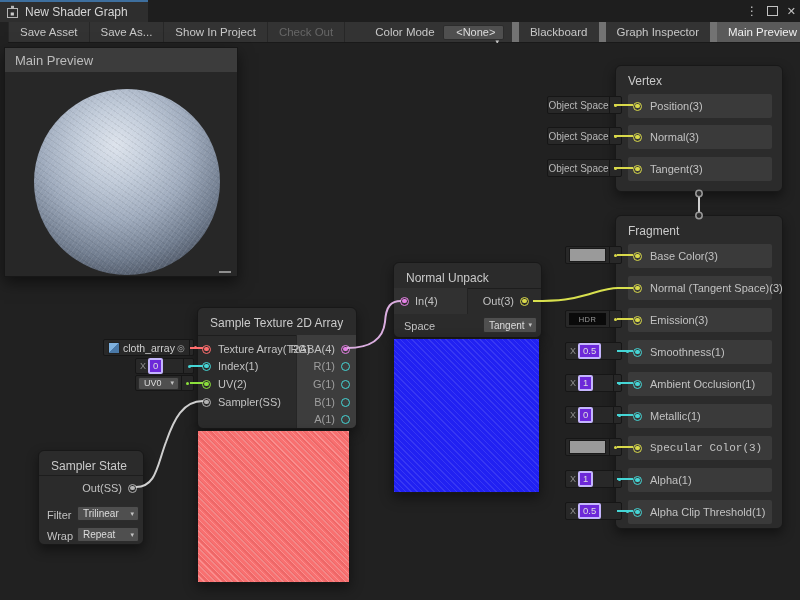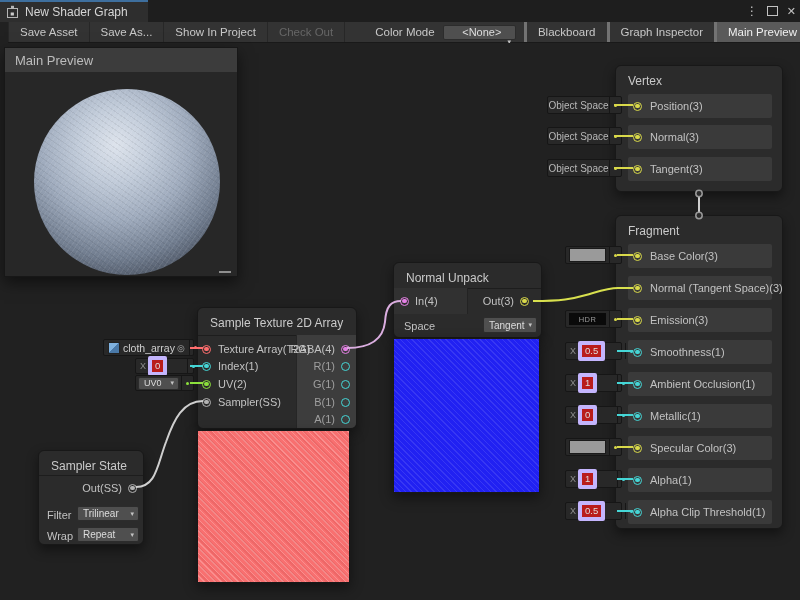--- a/index.html
+++ b/index.html
@@ -21,21 +21,21 @@
            border-bottom:1px solid #191919;box-sizing:border-box;display:flex;align-items:stretch;
            font-size:11.5px;color:#c8c8c8;margin-left:8px;}
   .tbtn{display:flex;align-items:center;padding:0 11px;border-right:1px solid #272727;cursor:default;white-space:nowrap;}
   .tbtn.disabled{color:#666;}
   .tbtn.first{border-left:1px solid #272727;}
   .tb-label{display:flex;align-items:center;padding:0 8px 0 30px;margin-left:auto;white-space:nowrap;}
   .dd{background:#4f4f4f;border:1px solid #2c2c2c;border-radius:2px;display:flex;align-items:center;
       color:#ddd;box-sizing:border-box;}
   .dd .arrow{margin-left:auto;font-size:7px;color:#c4c4c4;padding:0 4px;}
   .cm-dd{width:98px;height:15px;align-self:center;font-size:11px;padding-left:5px;margin-right:8px;flex-direction:column;}
-  .tbtn.right{border-left:3px solid #737373;border-right:none;}
+  .tbtn.right{border-left:7px solid #737373;border-right:none;}
   .tbtn.active{background:#5a5a5a;color:#f0f0f0;border-right:none;}
   
   .graph{position:absolute;left:0;top:43px;width:800px;height:557px;background:#212121;}
   svg.wires{position:absolute;left:0;top:0;width:800px;height:600px;pointer-events:none;z-index:6;}
   svg.wires path{fill:none;stroke-width:2;}
   .w-vec3{stroke:var(--c-vec3);}
   .w-vec1{stroke:var(--c-vec1);}
   .w-vec2{stroke:var(--c-vec2);}
   .w-tex{stroke:var(--c-texture);}
   .w-pink{stroke:var(--c-wire-pink);}
@@ -57,21 +57,21 @@
   .pc-vec1{color:var(--c-vec1);} .pc-vec2{color:var(--c-vec2);} .pc-vec3{color:var(--c-vec3);justify-content:center;}
   .pc-vec4{color:var(--c-vec4);} .pc-tex{color:var(--c-texture);} .pc-ss{color:var(--c-sampler-grey);}
   
   .badge{position:absolute;background:#282828;border:1px solid #161616;border-radius:2px;
          display:flex;align-items:center;box-sizing:border-box;z-index:3;}
   .badge .dotarea{width:11px;align-self:stretch;border-left:1px solid #161616;display:flex;
                   align-items:center;justify-content:center;flex:none;}
   .wdot{width:3px;height:3px;border-radius:50%;background:currentColor;display:inline-block;}
   .os-text{flex:1;text-align:center;color:#b8b8b8;font-size:10px;white-space:nowrap;}
   .fw-x{font-size:9px;color:#8f8f8f;margin:0 2px 0 4px;}
-  .vbox{background:#b91c1c;border:4px solid #c4b5fd;border-radius:2px;color:#dedede;font-size:9.5px;
+  .vbox{background:#6d28d9;border:2px solid #c4b5fd;border-radius:2px;color:#dedede;font-size:9.5px;
         height:12px;line-height:12px;padding:0 3px;flex:1;margin-right:20px;}
   .swatch-inner{flex:1;height:12px;margin:0 3px;background:var(--c-swatch);border:1px solid #1a1a1a;}
   .hdr-inner{flex:1;height:12px;margin:0 3px;background:#0a0a0a;color:#9a9a9a;font-size:7.5px;
              display:flex;align-items:center;justify-content:center;letter-spacing:.5px;}
   .mini-dd{height:13px;font-size:9px;padding-left:5px;flex:1;margin:0 2px;}
   .tex-icon{width:10px;height:10px;margin:0 3px 0 4px;flex:none;
             background:linear-gradient(135deg,#7fb2e0 0 50%,#4a79a8 50% 100%);border:1px solid #222;}
   .picker{color:#aaa;font-size:9px;margin:0 4px 0 2px;}
   .badge-name{color:#cfcfcf;font-size:10.5px;white-space:nowrap;flex:1;}
   
@@ -233,21 +233,21 @@
       <span class="slot-label">Smoothness(1)</span>
     </div>
     <div class="slot-row" style="top:156px;">
       <span class="port pc-vec1 connected"></span>
       <span class="slot-label">Ambient Occlusion(1)</span>
     </div>
     <div class="slot-row" style="top:188px;">
       <span class="port pc-vec1 connected"></span>
       <span class="slot-label">Metallic(1)</span>
     </div>
-    <div class="slot-row" style="top:220px;">
+    <div class="slot-row" style="top:220px;font-family:Liberation Mono, monospace;">
       <span class="port pc-vec3 connected"></span>
       <span class="slot-label">Specular Color(3)</span>
     </div>
     <div class="slot-row" style="top:252px;">
       <span class="port pc-vec1 connected"></span>
       <span class="slot-label">Alpha(1)</span>
     </div>
     <div class="slot-row" style="top:284px;">
       <span class="port pc-vec1 connected"></span>
       <span class="slot-label">Alpha Clip Threshold(1)</span>

